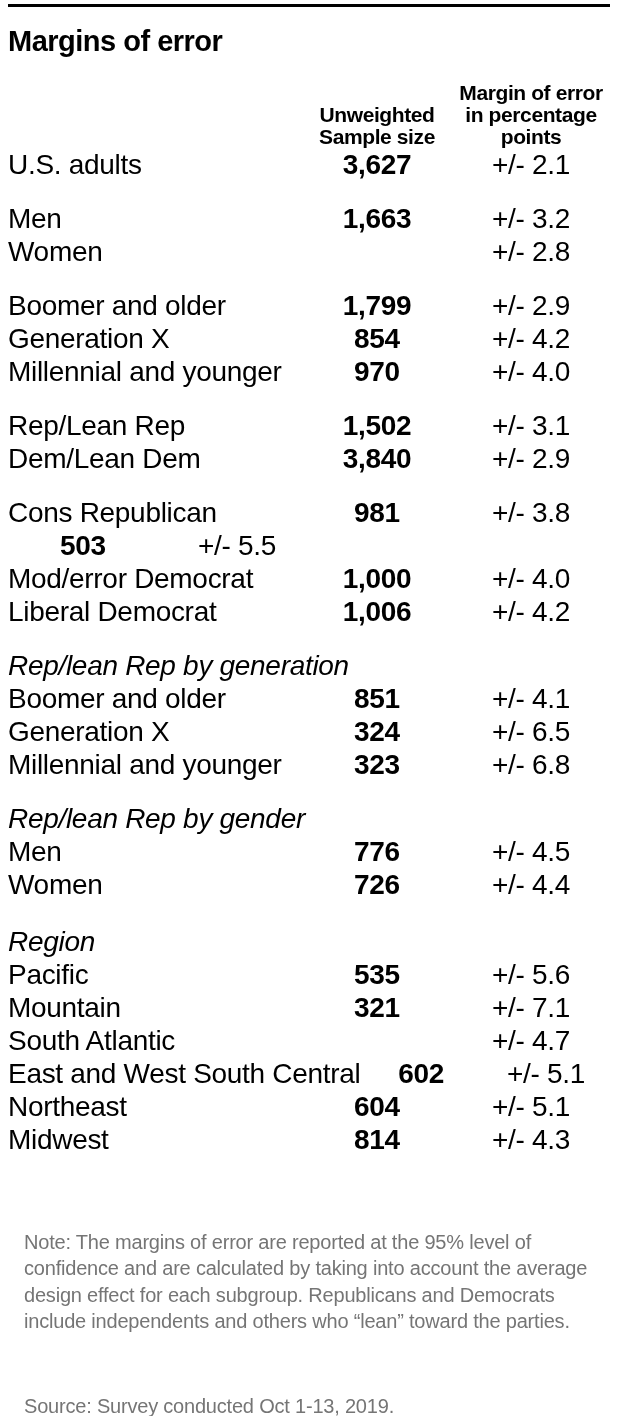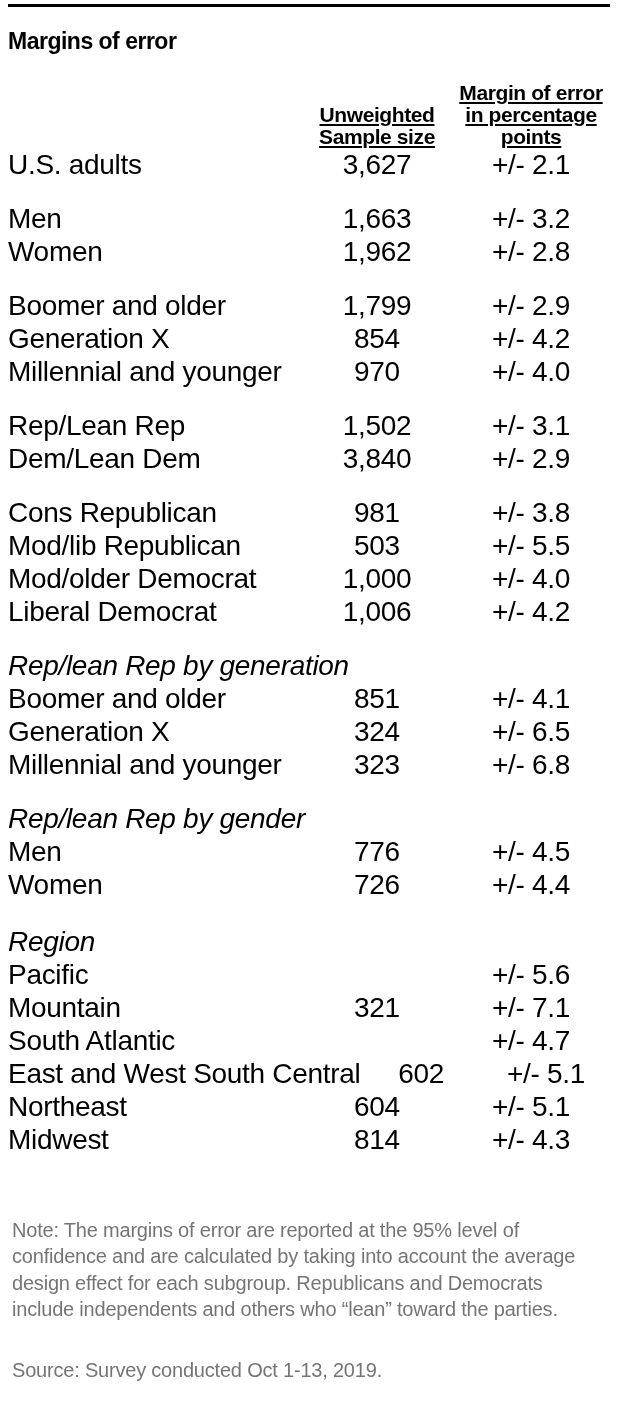--- a/index.html
+++ b/index.html
@@ -5,55 +5,54 @@
   html, body { margin: 0; padding: 0; background: #ffffff; }
   body {
     width: 618px;
     font-family: "Liberation Sans", sans-serif;
     color: #000000;
     -webkit-font-smoothing: antialiased;
   }
   .page { padding: 4px 8px 9px 8px; box-sizing: border-box; width: 618px; }
   .rule { height: 3px; background: #000000; }
   .title {
-    font-size: 23px;
+    font-size: 29px;
     font-weight: 700;
     line-height: 34px;
     margin-top: 17px;
     letter-spacing: -0.5px;
   }
   .thead { display: flex; align-items: flex-end; margin-top: 24px; }
   .th {
     font-weight: 700;
     font-size: 21px;
     line-height: 22px;
     text-align: center;
     white-space: pre-line;
     letter-spacing: -0.4px;
-    text-decoration: underline;
   }
   .col-label { flex: 1; }
   .col-n  { width: 150px; }
   .col-moe { width: 158px; }
   .trow { display: flex; align-items: flex-end; height: 33px; font-size: 28px; letter-spacing: -0.3px; }
   .trow .cell-label { flex: 1; white-space: nowrap; }
-  .trow .cell-n  { width: 150px; text-align: center; }
+  .trow .cell-n  { width: 150px; text-align: center; font-weight: bold; }
   .trow .cell-moe { width: 158px; text-align: center; }
   .sec-header .cell-label { font-style: italic; }
   .group-gap { height: 21px; }
   .group-gap.wide { height: 24px; }
   .note {
     margin-top: 30px;
     font-size: 20px;
     line-height: 26.5px;
     color: #757575;
     white-space: pre-line;
     letter-spacing: -0.2px;
   }
-  .note > div { margin: 4px; }
+  .note > div { margin: 16px; }
 </style>
 </head>
 <body>
 
 <div class="page">
 
   <div class="rule top"></div>
 
   <div class="title">Margins of error</div>
 
@@ -73,21 +72,20 @@
           <div class="cell-moe">+/- 2.1</div>
         </div>
         <div class="group-gap"></div>
         <div class="trow">
           <div class="cell-label">Men</div>
           <div class="cell-n">1,663</div>
           <div class="cell-moe">+/- 3.2</div>
         </div>
         <div class="trow">
           <div class="cell-label">Women</div>
-          <div class="cell-n">1,962</div>
           <div class="cell-moe">+/- 2.8</div>
         </div>
         <div class="group-gap"></div>
         <div class="trow">
           <div class="cell-label">Boomer and older</div>
           <div class="cell-n">1,799</div>
           <div class="cell-moe">+/- 2.9</div>
         </div>
         <div class="trow">
           <div class="cell-label">Generation X</div>
@@ -110,26 +108,25 @@
           <div class="cell-n">3,840</div>
           <div class="cell-moe">+/- 2.9</div>
         </div>
         <div class="group-gap"></div>
         <div class="trow">
           <div class="cell-label">Cons Republican</div>
           <div class="cell-n">981</div>
           <div class="cell-moe">+/- 3.8</div>
         </div>
         <div class="trow">
-          <div class="cell-label">Mod/lib Republican</div>
           <div class="cell-n">503</div>
           <div class="cell-moe">+/- 5.5</div>
         </div>
         <div class="trow">
-          <div class="cell-label">Mod/older Democrat</div>
+          <div class="cell-label">Mod/error Democrat</div>
           <div class="cell-n">1,000</div>
           <div class="cell-moe">+/- 4.0</div>
         </div>
         <div class="trow">
           <div class="cell-label">Liberal Democrat</div>
           <div class="cell-n">1,006</div>
           <div class="cell-moe">+/- 4.2</div>
         </div>
         <div class="group-gap"></div>
         <div class="trow sec-header">
@@ -163,20 +160,21 @@
           <div class="cell-label">Women</div>
           <div class="cell-n">726</div>
           <div class="cell-moe">+/- 4.4</div>
         </div>
         <div class="group-gap wide"></div>
         <div class="trow sec-header">
           <div class="cell-label">Region</div>
         </div>
         <div class="trow">
           <div class="cell-label">Pacific</div>
+          <div class="cell-n">535</div>
           <div class="cell-moe">+/- 5.6</div>
         </div>
         <div class="trow">
           <div class="cell-label">Mountain</div>
           <div class="cell-n">321</div>
           <div class="cell-moe">+/- 7.1</div>
         </div>
         <div class="trow">
           <div class="cell-label">South Atlantic</div>
           <div class="cell-moe">+/- 4.7</div>

